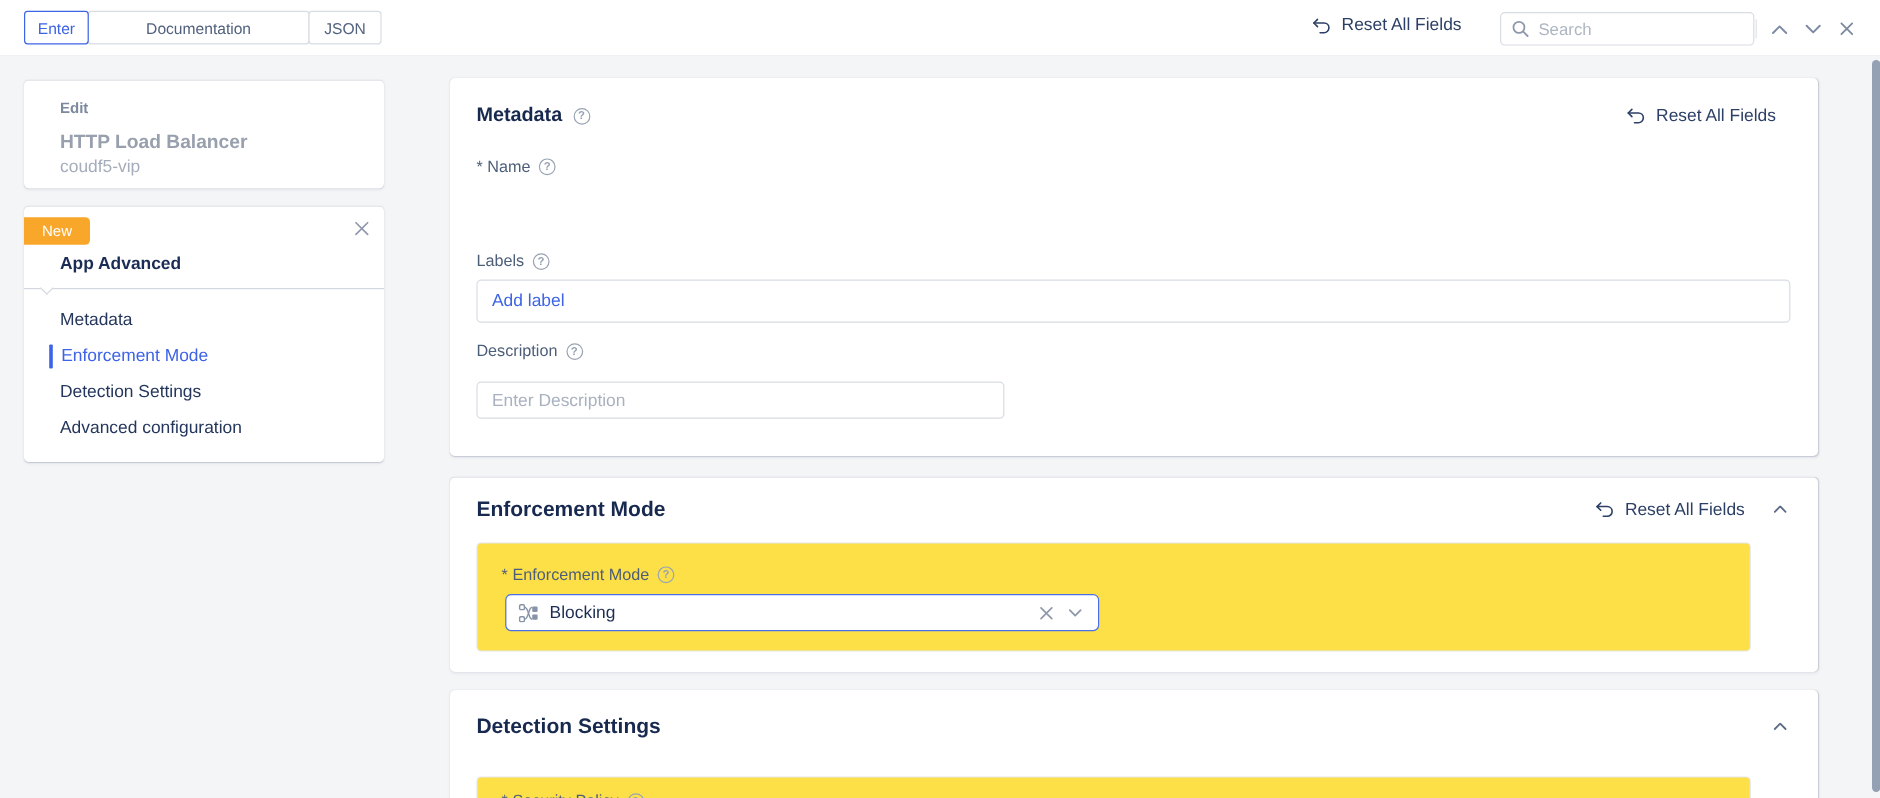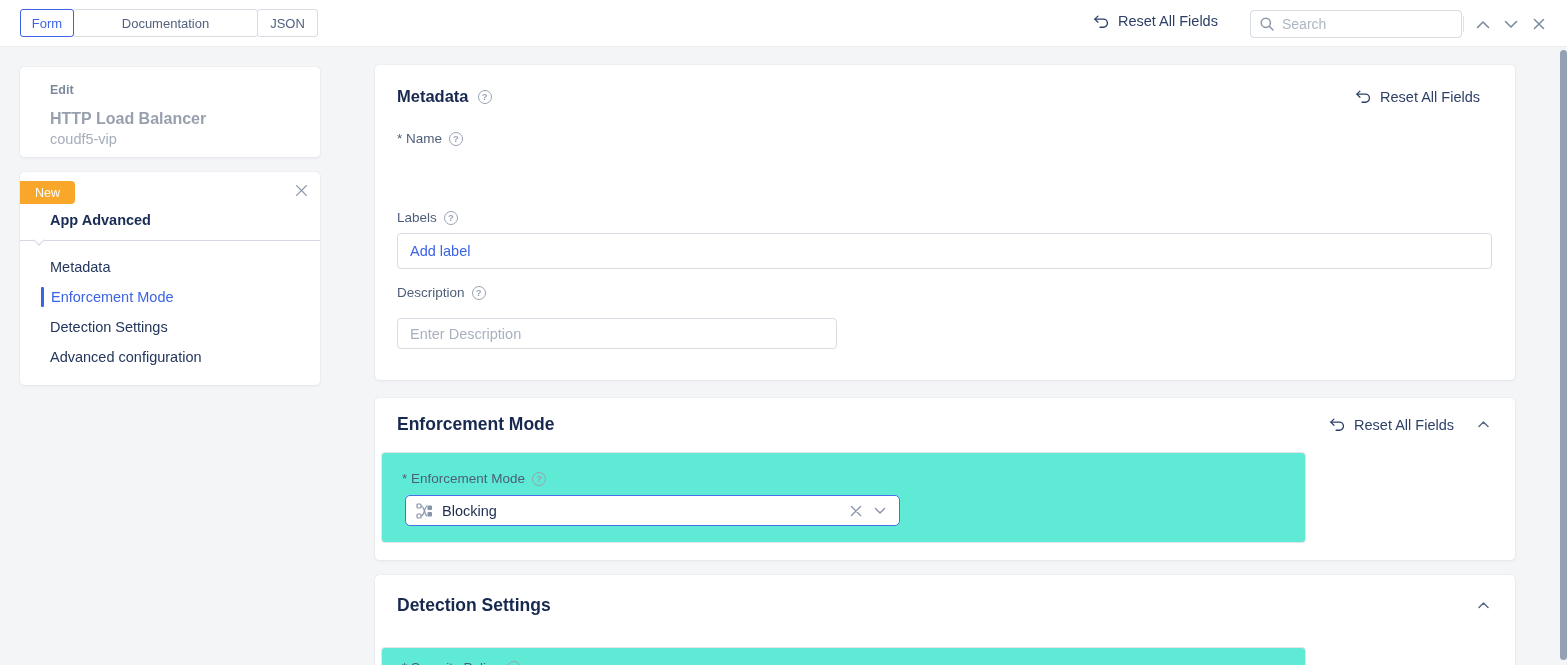--- a/index.html
+++ b/index.html
@@ -76,21 +76,21 @@
   .sec-head { display:flex; align-items:center; justify-content:space-between;
               padding:22px 24px 0 22px; }
   .sec-title-wrap { display:flex; align-items:center; gap:9px; }
   .sec-title { font-size:16.5px; font-weight:700; color:#17294e; }
   .sec-title.lg { font-size:17.5px; }
   .sec-actions { display:flex; align-items:center; gap:22px; }
   .reset-link { display:flex; align-items:center; gap:8px; color:#2c3f66; font-size:14.5px;
                 cursor:pointer; }
   .collapse-btn { display:flex; align-items:center; cursor:pointer; padding:2px; }
 
-  .field-label { display:flex; align-items:center; gap:7px; font-size:13.5px; color:#4d5e78; }
+  .field-label { display:flex; align-items:flex-end; gap:7px; font-size:13.5px; color:#4d5e78; }
   .qicon { width:14px; height:14px; border:1px solid #99a3b4; border-radius:50%; color:#99a3b4;
            font-size:9.5px; font-weight:700; display:inline-flex; align-items:center;
            justify-content:center; cursor:pointer; flex:0 0 auto; }
   .qicon::after { content:"?"; }
 
   .text-input { border:1px solid #d8dce3; border-radius:4px; height:31px; background:#fff;
                 display:flex; align-items:center; padding:0 10px 0 12px; }
   .text-input input { border:none; outline:none; flex:1; font-size:14.5px; color:#1c2d52;
                       font-family:"Liberation Sans", sans-serif; min-width:0; }
   .text-input input::placeholder { color:#a9b1bf; }
@@ -100,40 +100,40 @@
   .m-name-input { position:absolute; left:22px; top:88px; width:440px; }
   .m-labels-label { position:absolute; left:22px; top:145px; }
   .m-labels-box { position:absolute; left:22px; top:168px; width:1095px; height:36px;
                   border:1px solid #d8dce3; border-radius:4px; background:#fff;
                   display:flex; align-items:center; padding-left:12px; }
   .add-label { color:#3d63e6; font-size:14.5px; cursor:pointer; }
   .m-desc-label { position:absolute; left:22px; top:220px; }
   .m-desc-input { position:absolute; left:22px; top:253px; width:440px; }
 
   
-  .sub-card { position:absolute; left:6px; width:925px; border:1px solid #e2e5ea;
-              border-radius:4px; background:#5eead4; }
+  .sub-card { position:absolute; left:22px; width:1062px; border:1px solid #e2e5ea;
+              border-radius:4px; background:#fde047; }
   .enf-sub { top:54px; height:91px; }
   .enf-field-label { position:absolute; left:20px; top:18px; }
   .select-box { position:absolute; left:23px; top:42px; width:495px; height:31px;
                 border:1.5px solid #4a6fe8; border-radius:5px; background:#fff;
                 display:flex; align-items:center; padding:0 10px; cursor:pointer; }
   .select-value { flex:1; font-size:14.5px; color:#1c2d52; margin-left:9px; }
 
   .det-sub { top:72px; height:90px; }
   .det-field-label { position:absolute; left:20px; top:12px; }
 
   svg { display:block; }
 </style>
 </head>
 <body>
 
 <div class="topbar">
   <div class="tabs">
-    <div class="tab t-form active">Form</div>
+    <div class="tab t-form active">Enter</div>
     <div class="tab t-doc">Documentation</div>
     <div class="tab t-json">JSON</div>
   </div>
 
   <div class="topbar-reset">
     <span>
       <svg width="17" height="15" viewBox="0 0 18 15" fill="none" stroke="#2c3f66" stroke-width="1.4" stroke-linecap="round" stroke-linejoin="round">
         <path d="M5.2 1.8 L2 5 L5.2 8.2"></path>
         <path d="M2 5 H11 a4.3 4.3 0 0 1 0 8.6 H7.5"></path>
       </svg>

